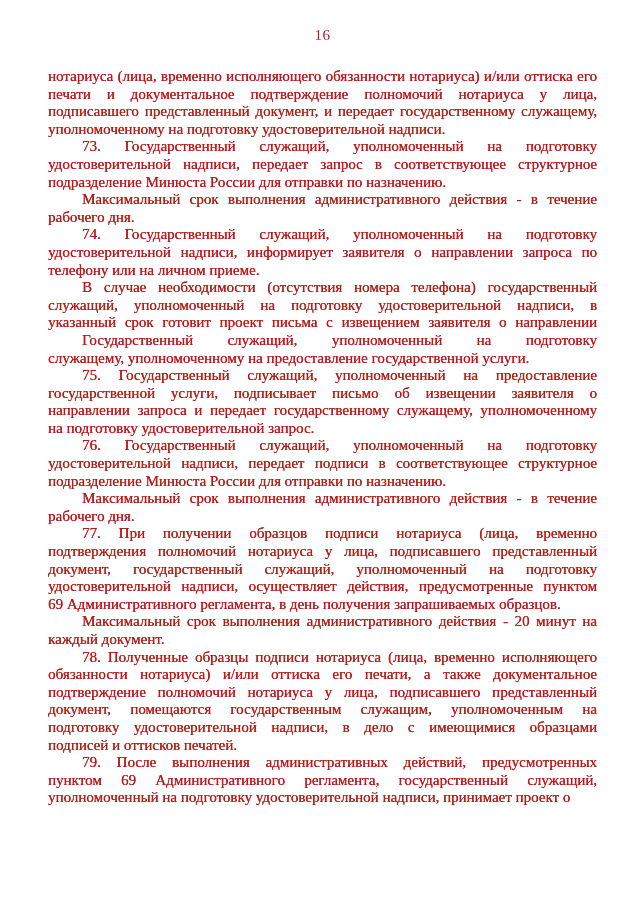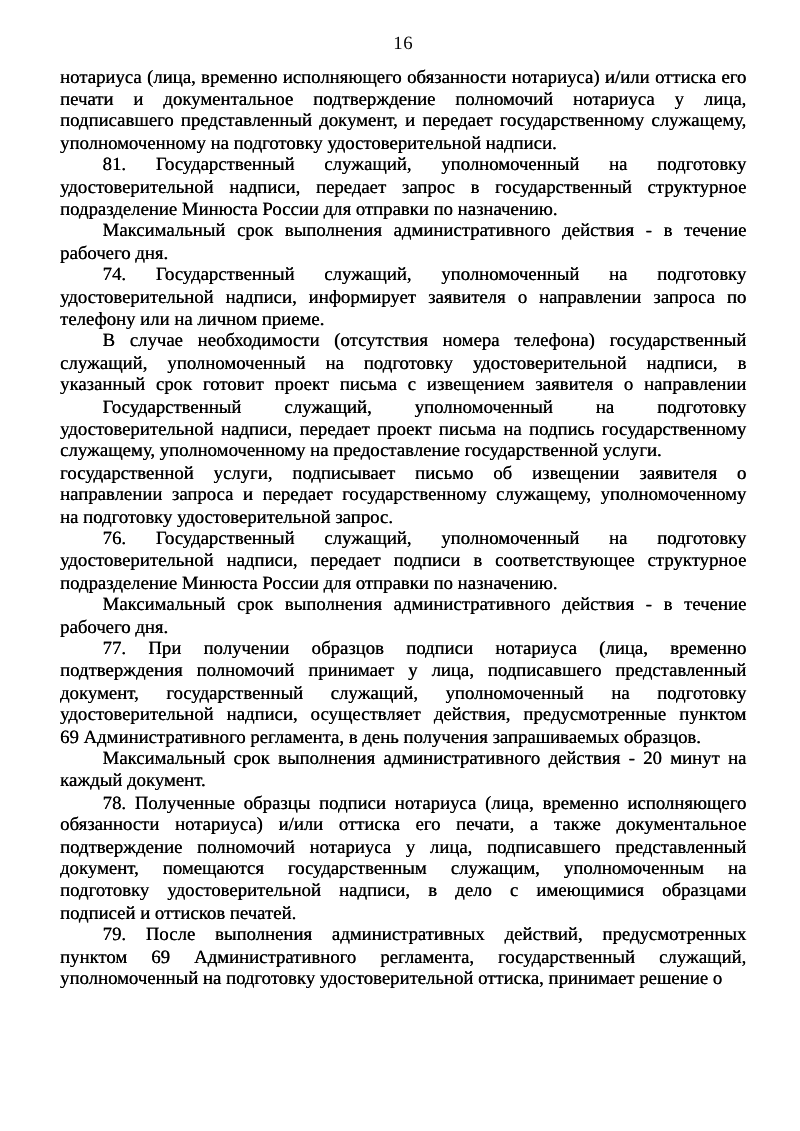--- a/index.html
+++ b/index.html
@@ -7,35 +7,35 @@
     padding: 0;
     background: #ffffff;
   }
   .page {
     position: relative;
     width: 640px;
     height: 905px;
     background: #ffffff;
     overflow: hidden;
     font-family: "Liberation Serif", "DejaVu Serif", serif;
-    color: #000000;
+    color: #b91c1c;
   }
   .page-number {
     position: absolute;
     top: 27px;
     left: 48px;
     width: 549px;
     text-align: center;
     font-size: 15px;
     line-height: 17px;
     letter-spacing: 0.5px;
   }
   .document-body {
     position: absolute;
-    top: 54px;
+    top: 68px;
     left: 48px;
     width: 549px;
   }
   .line {
     font-size: 15px;
     line-height: 17.6px;
     height: 17.6px;
     text-align: justify;
     text-align-last: justify;
     white-space: nowrap;
@@ -53,52 +53,52 @@
 </head>
 <body>
 
 <div class="page">
   <div class="page-number">16</div>
   <div class="document-body">
       <div class="line">нотариуса (лица, временно исполняющего обязанности нотариуса) и/или оттиска его</div>
       <div class="line">печати и документальное подтверждение полномочий нотариуса у лица,</div>
       <div class="line">подписавшего представленный документ, и передает государственному служащему,</div>
       <div class="line last">уполномоченному на подготовку удостоверительной надписи.</div>
-      <div class="line indent">81. Государственный служащий, уполномоченный на подготовку</div>
-      <div class="line">удостоверительной надписи, передает запрос в государственный структурное</div>
+      <div class="line indent">73. Государственный служащий, уполномоченный на подготовку</div>
+      <div class="line">удостоверительной надписи, передает запрос в соответствующее структурное</div>
       <div class="line last">подразделение Минюста России для отправки по назначению.</div>
       <div class="line indent">Максимальный срок выполнения административного действия - в течение</div>
       <div class="line last">рабочего дня.</div>
       <div class="line indent">74. Государственный служащий, уполномоченный на подготовку</div>
       <div class="line">удостоверительной надписи, информирует заявителя о направлении запроса по</div>
       <div class="line last">телефону или на личном приеме.</div>
       <div class="line indent">В случае необходимости (отсутствия номера телефона) государственный</div>
       <div class="line">служащий, уполномоченный на подготовку удостоверительной надписи, в</div>
       <div class="line">указанный срок готовит проект письма с извещением заявителя о направлении</div>
       <div class="line indent">Государственный служащий, уполномоченный на подготовку</div>
-      <div class="line">удостоверительной надписи, передает проект письма на подпись государственному</div>
       <div class="line last">служащему, уполномоченному на предоставление государственной услуги.</div>
+      <div class="line indent">75. Государственный служащий, уполномоченный на предоставление</div>
       <div class="line">государственной услуги, подписывает письмо об извещении заявителя о</div>
       <div class="line">направлении запроса и передает государственному служащему, уполномоченному</div>
       <div class="line last">на подготовку удостоверительной запрос.</div>
       <div class="line indent">76. Государственный служащий, уполномоченный на подготовку</div>
       <div class="line">удостоверительной надписи, передает подписи в соответствующее структурное</div>
       <div class="line last">подразделение Минюста России для отправки по назначению.</div>
       <div class="line indent">Максимальный срок выполнения административного действия - в течение</div>
       <div class="line last">рабочего дня.</div>
       <div class="line indent">77. При получении образцов подписи нотариуса (лица, временно</div>
-      <div class="line">подтверждения полномочий принимает у лица, подписавшего представленный</div>
+      <div class="line">подтверждения полномочий нотариуса у лица, подписавшего представленный</div>
       <div class="line">документ, государственный служащий, уполномоченный на подготовку</div>
       <div class="line">удостоверительной надписи, осуществляет действия, предусмотренные пунктом</div>
       <div class="line last">69 Административного регламента, в день получения запрашиваемых образцов.</div>
       <div class="line indent">Максимальный срок выполнения административного действия - 20 минут на</div>
       <div class="line last">каждый документ.</div>
       <div class="line indent">78. Полученные образцы подписи нотариуса (лица, временно исполняющего</div>
       <div class="line">обязанности нотариуса) и/или оттиска его печати, а также документальное</div>
       <div class="line">подтверждение полномочий нотариуса у лица, подписавшего представленный</div>
       <div class="line">документ, помещаются государственным служащим, уполномоченным на</div>
       <div class="line">подготовку удостоверительной надписи, в дело с имеющимися образцами</div>
       <div class="line last">подписей и оттисков печатей.</div>
       <div class="line indent">79. После выполнения административных действий, предусмотренных</div>
       <div class="line">пунктом 69 Административного регламента, государственный служащий,</div>
-      <div class="line last">уполномоченный на подготовку удостоверительной оттиска, принимает решение о</div>
+      <div class="line last">уполномоченный на подготовку удостоверительной надписи, принимает проект о</div>
     </div>
 </div>
 
 </body></html>

